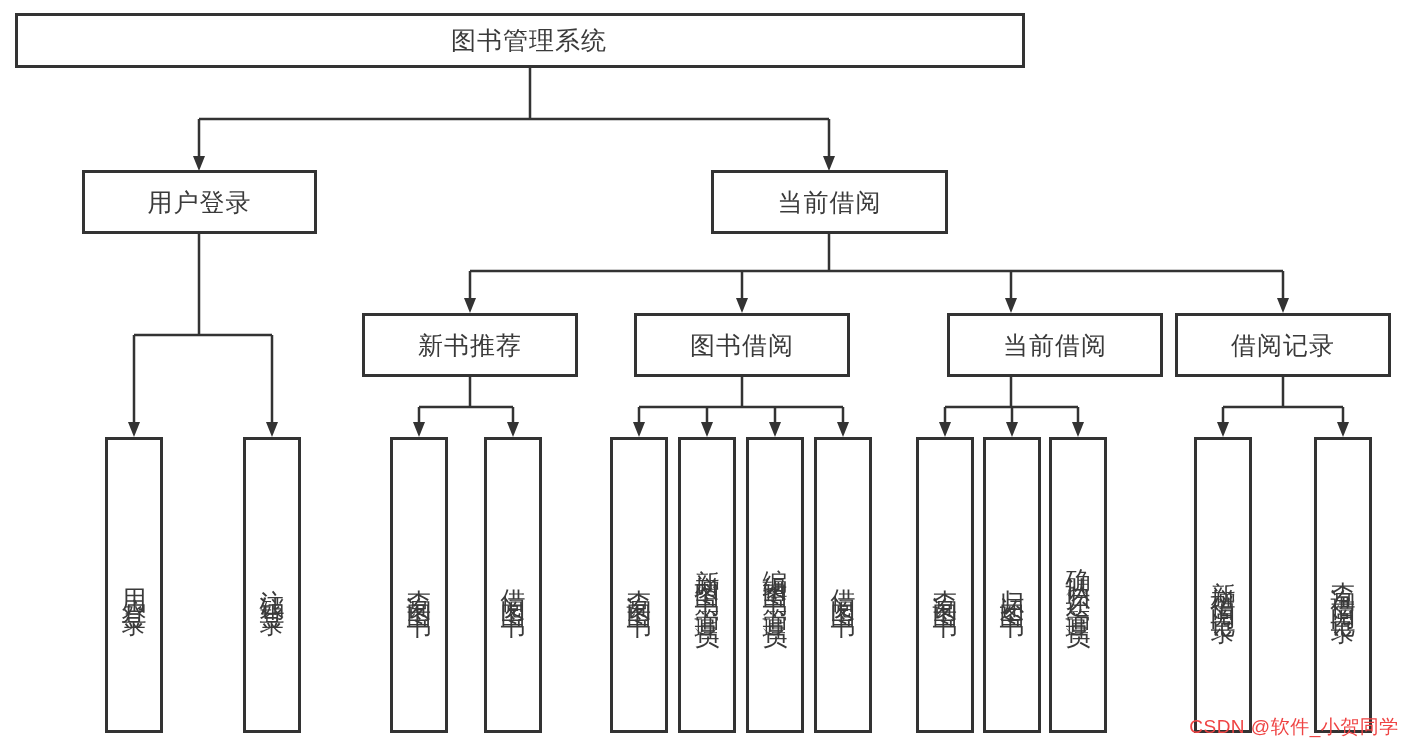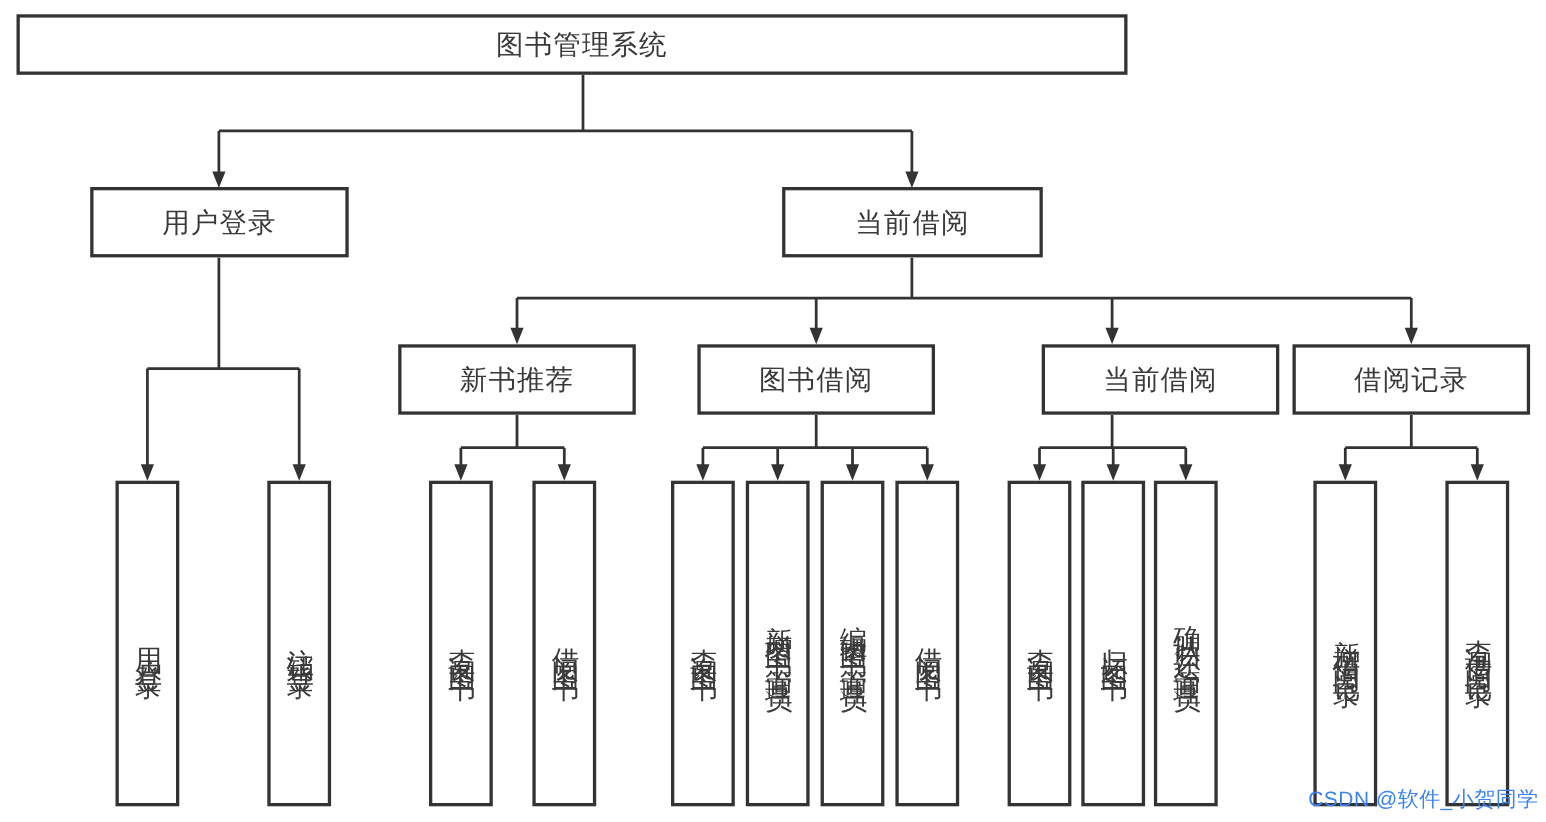--- a/index.html
+++ b/index.html
@@ -107,15 +107,15 @@
   <div class="box vbox" style="left:746px; top:437px; width:58px; height:296px;">编辑图书（管理员）</div>
   <div class="box vbox" style="left:814px; top:437px; width:58px; height:296px;">借阅图书</div>
 
   <div class="box vbox" style="left:916px; top:437px; width:58px; height:296px;">查询图书</div>
   <div class="box vbox" style="left:983px; top:437px; width:58px; height:296px;">归还图书</div>
   <div class="box vbox" style="left:1049px; top:437px; width:58px; height:296px;">确认归还（管理员）</div>
 
   <div class="box vbox" style="left:1194px; top:437px; width:58px; height:296px;">新增借阅记录</div>
   <div class="box vbox" style="left:1314px; top:437px; width:58px; height:296px;">查询借阅记录</div>
 
-  <div class="watermark" style="color: #3b82f6;">CSDN @软件_小贺同学</div>
+  <div class="watermark" style="color: #ef4444;">CSDN @软件_小贺同学</div>
 
 </div>
 
 </body></html>

